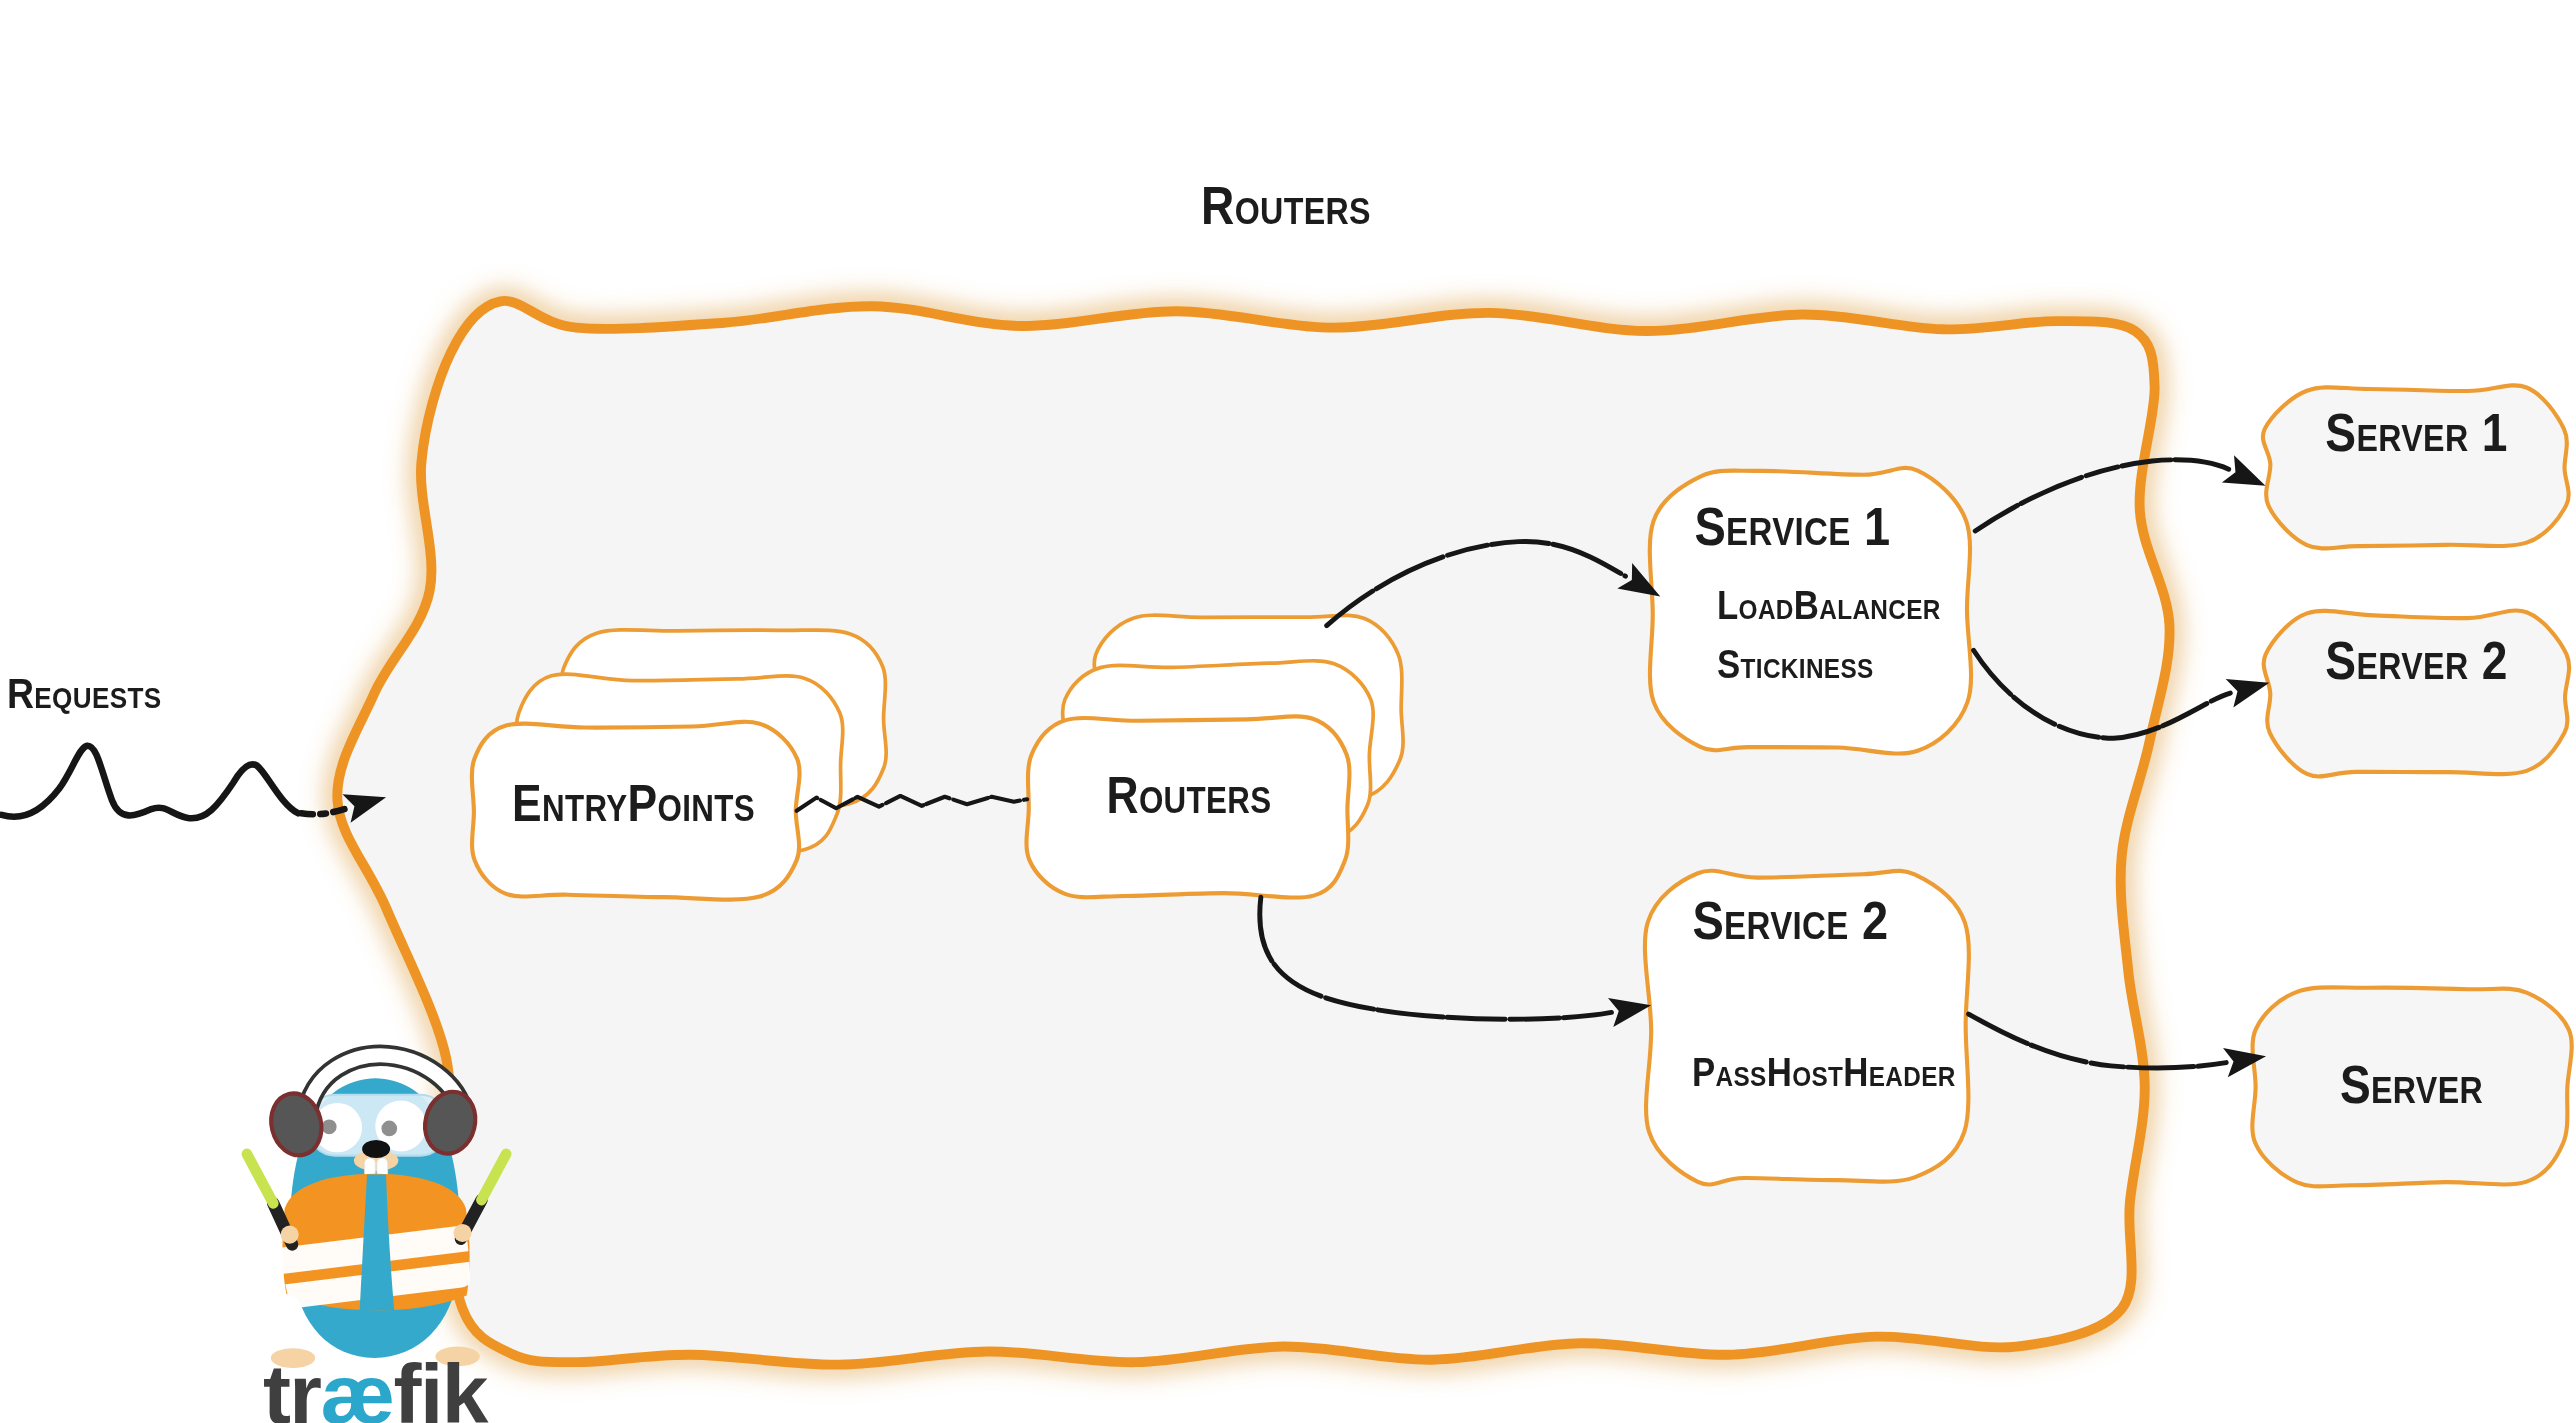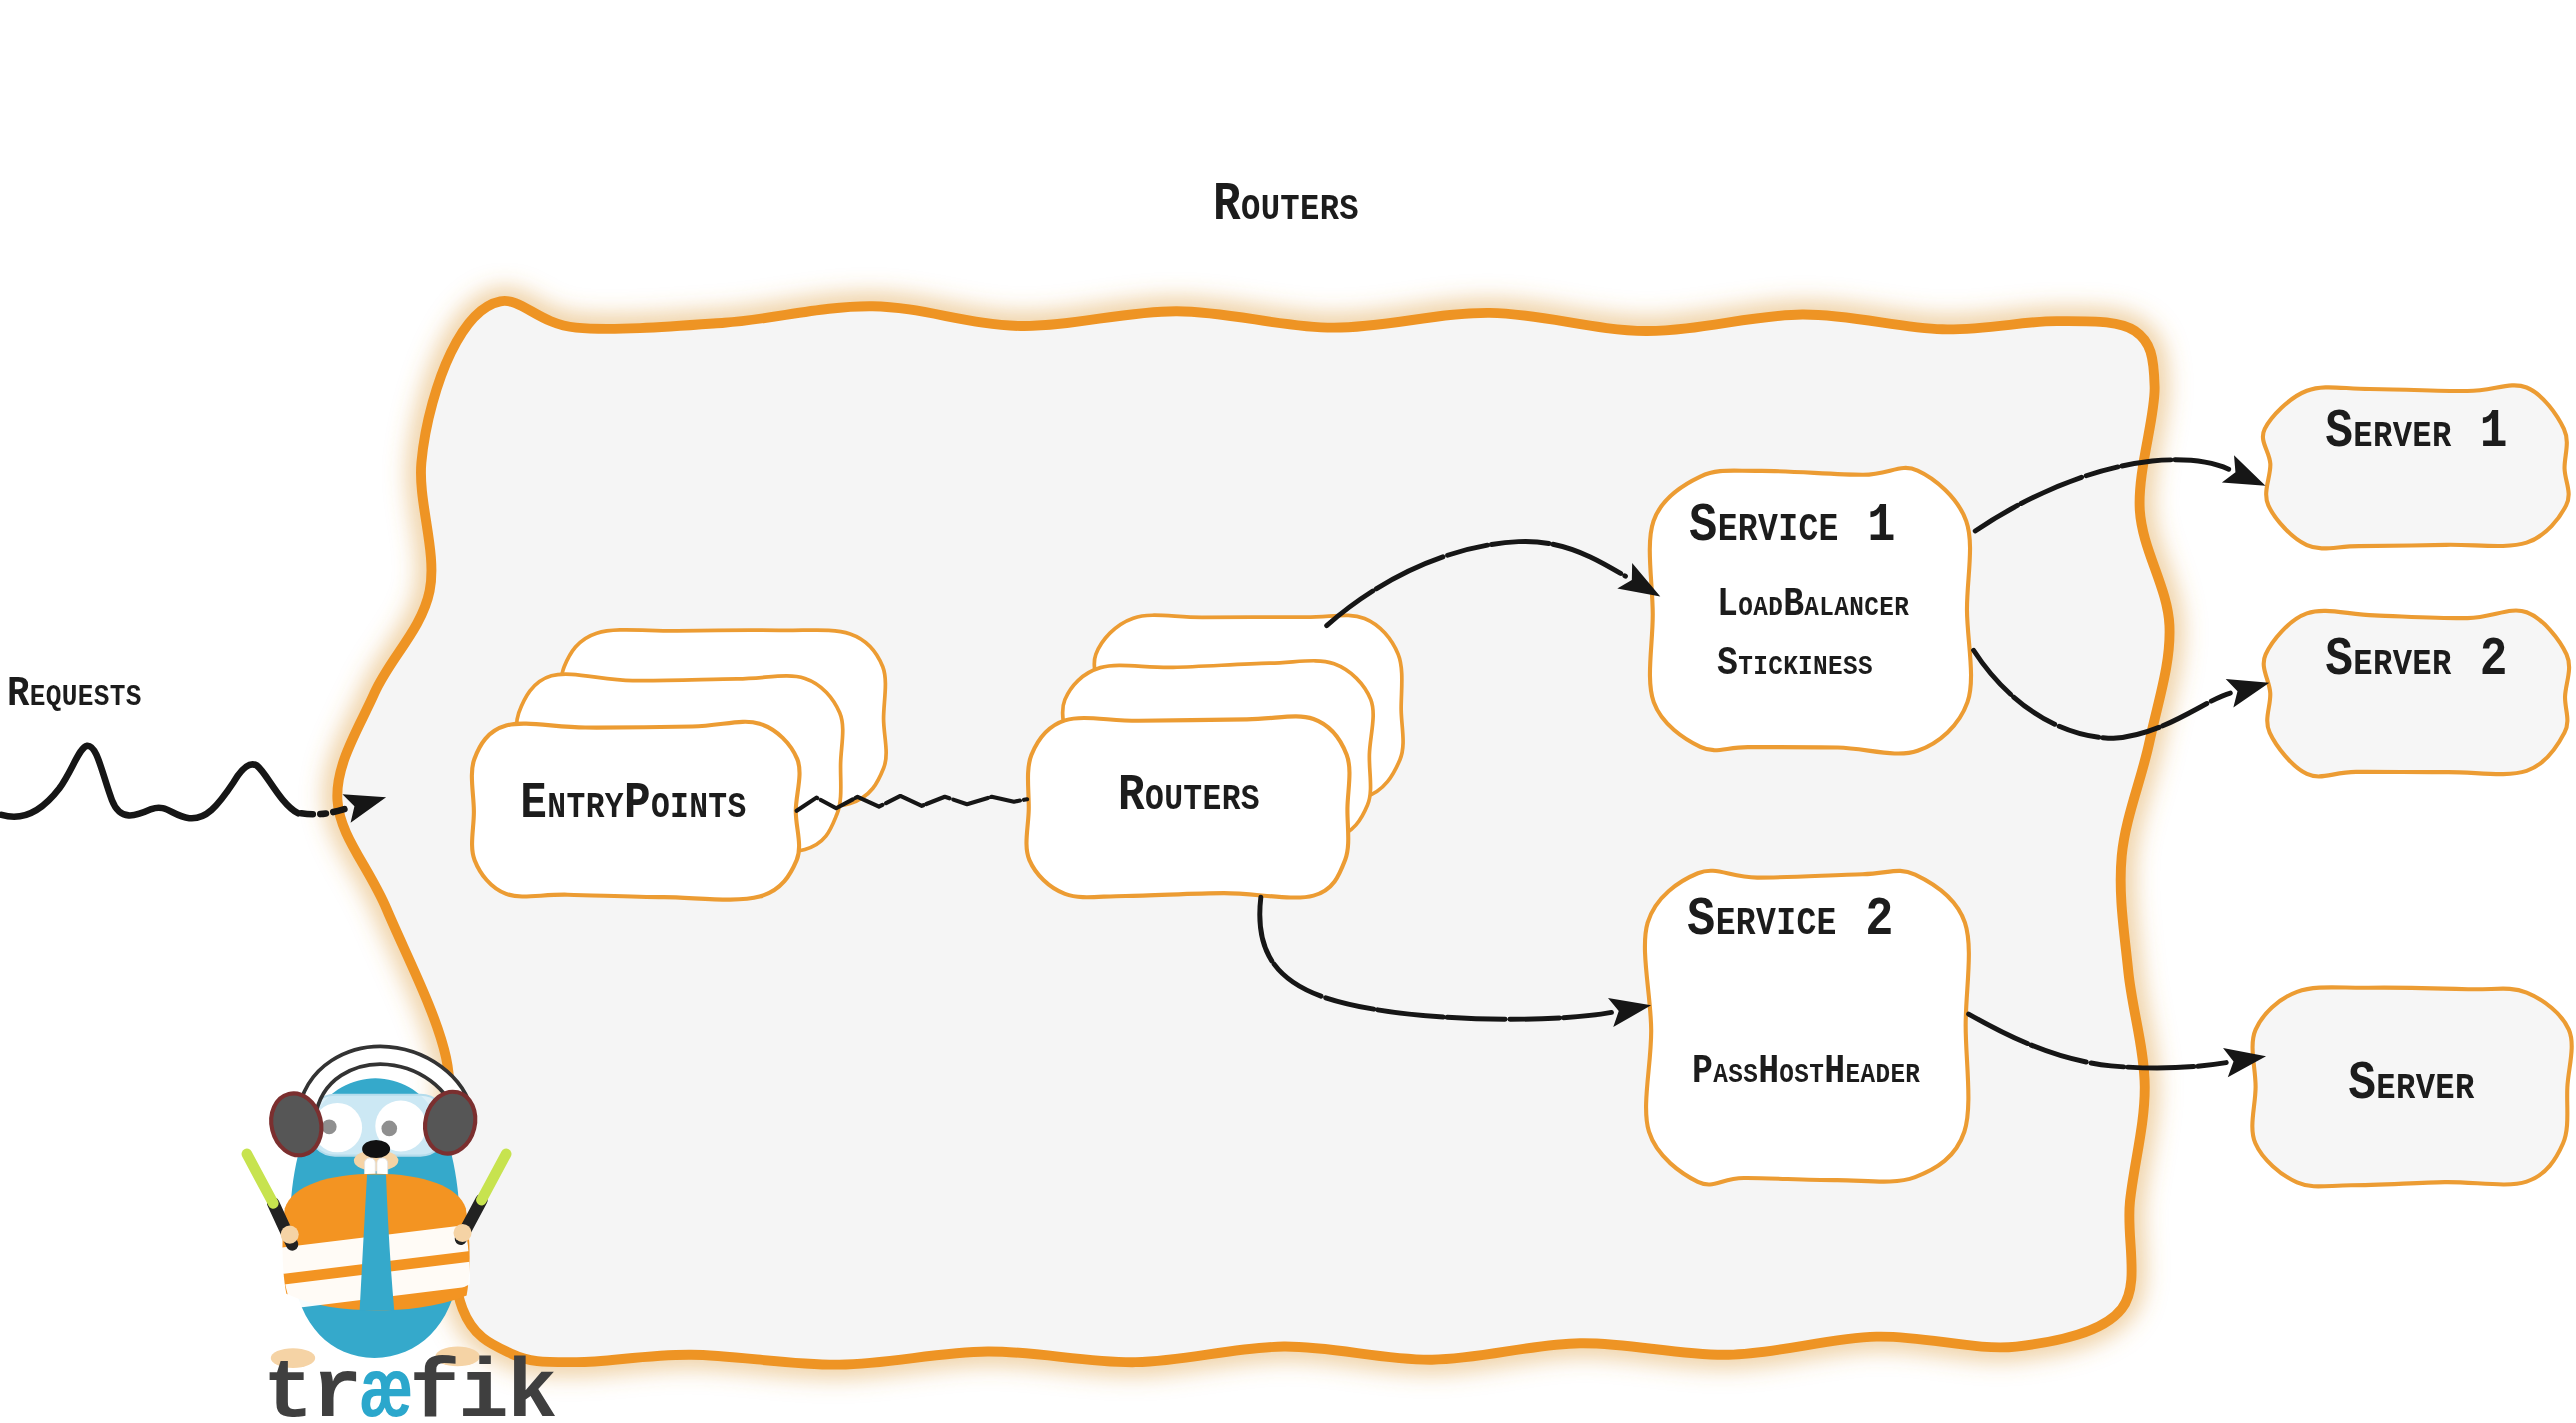--- a/index.html
+++ b/index.html
@@ -1,16 +1,16 @@
 <!DOCTYPE html>
 <html style="font-size:13px"><head>
 <meta charset="utf-8">
 <style>
   html,body{margin:0;padding:0;background:#fff;width:2576px;height:1424px;overflow:hidden;}
-  #stage{position:relative;width:2088px;height:1424px;font-family:Liberation Mono, monospace;}
+  #stage{position:relative;width:2088px;height:1424px;font-family:Liberation Sans, sans-serif;}
   #art{position:absolute;left:0;top:0;}
   .lbl{position:absolute;font-variant:small-caps;font-weight:bold;color:#1c1c1c;line-height:1;white-space:nowrap;letter-spacing:0.4px;transform:scaleX(0.87);transform-origin:left top;}
   .ctr{text-align:center;transform-origin:center top;}
   #brand{position:absolute;font-weight:bold;color:#3f3f3f;letter-spacing:-1.6px;}
 </style>
 </head>
 <body>
 
 <div id="stage">
 <svg id="art" width="2576" height="1424" viewBox="0 0 3130 1730">

